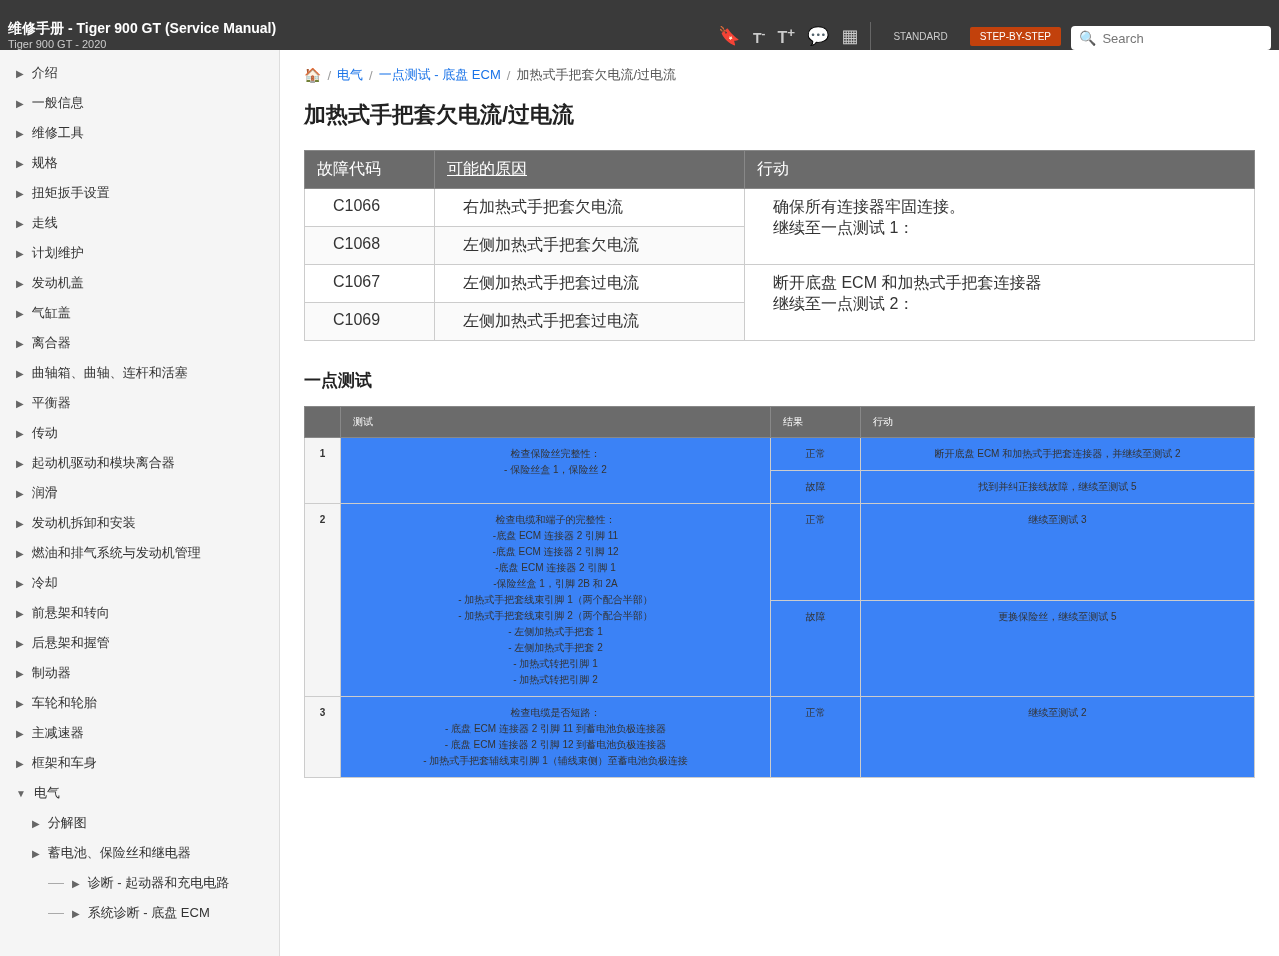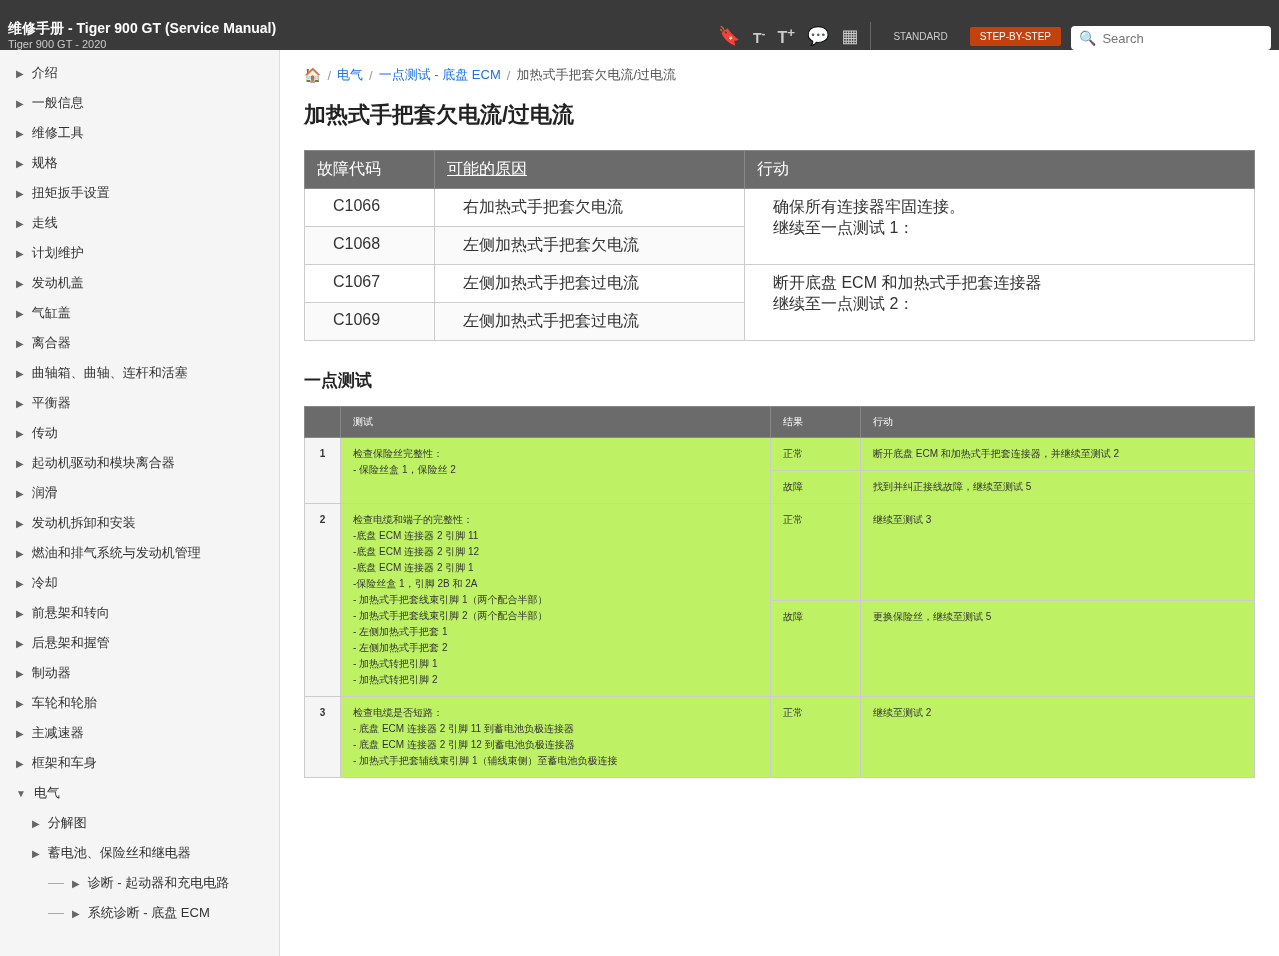--- a/index.html
+++ b/index.html
@@ -179,22 +179,23 @@
       color: #fff;
       padding: 8px 12px;
       text-align: left;
       font-weight: normal;
       border: 1px solid #888;
     }
     .test-table td {
       padding: 8px 12px;
       border: 1px solid #ccc;
       vertical-align: top;
-      background: #bef264;
+      background: #3b82f6;
       line-height: 1.6;
+      text-align: center;
     }
     .test-table .row-num {
       text-align: center;
       font-weight: bold;
       background: #f5f5f5;
       width: 36px;
     }
   </style>
 </head>
 <body>

